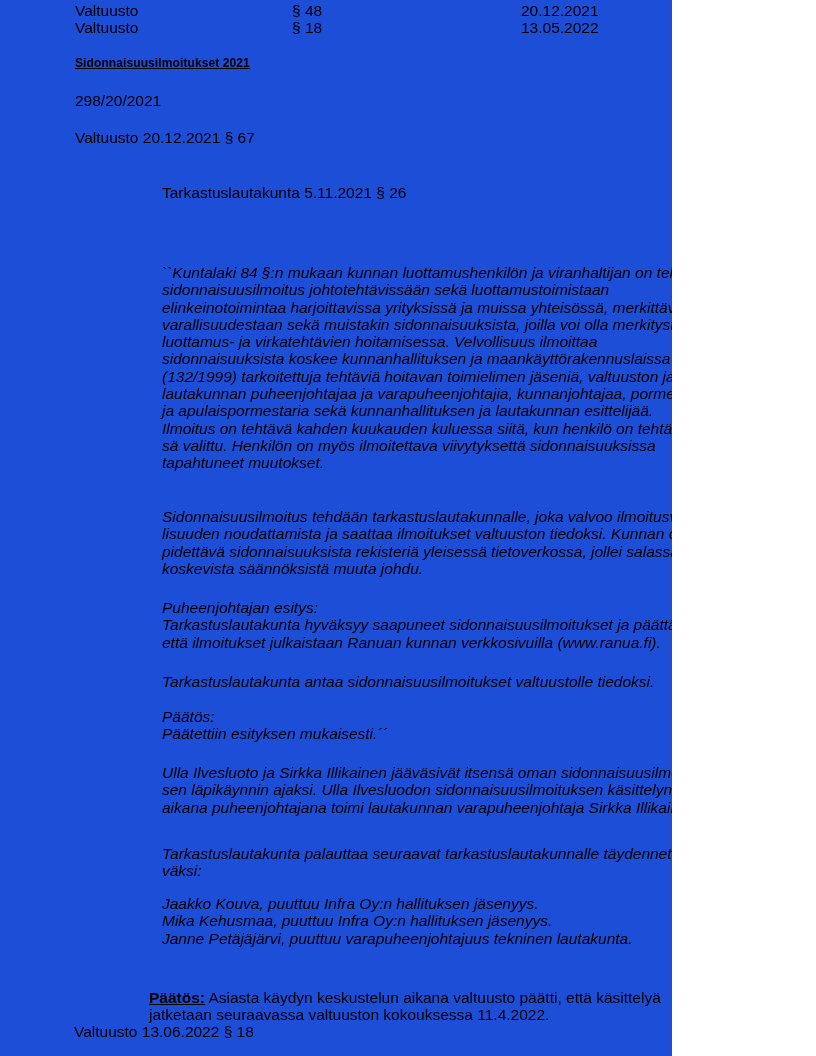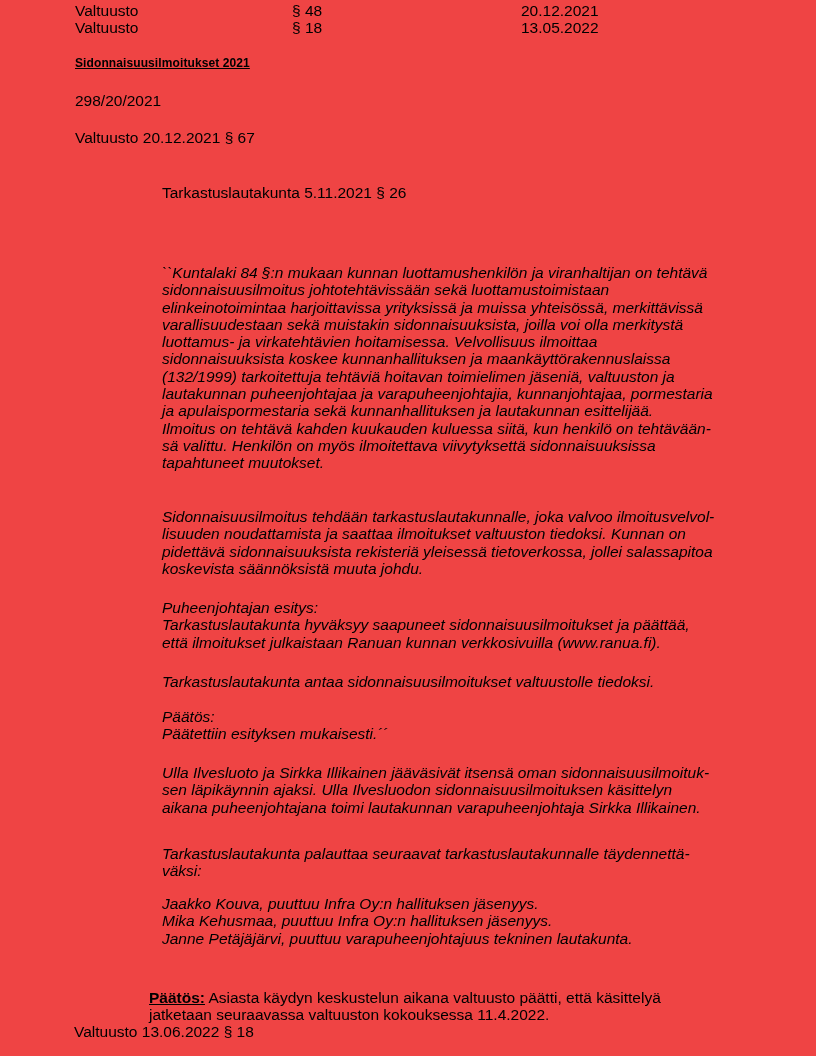--- a/index.html
+++ b/index.html
@@ -2,23 +2,23 @@
 <html lang="fi"><head>
 <meta charset="utf-8">
 <style>
   html, body {
     margin: 0;
     padding: 0;
     background: #ffffff;
   }
   .doc-page {
     position: relative;
-    width: 816px;
+    width: 672px;
     height: 1056px;
-    background: #ef4444;
+    background: #1d4ed8;
     color: #000000;
     font-family: "Liberation Sans", "DejaVu Sans", sans-serif;
     font-size: 15.5px;
     line-height: 17.3px;
     overflow: hidden;
   }
   .abs { position: absolute; }
   .pre { white-space: pre-line; }
   .title {
     font-size: 12px;

